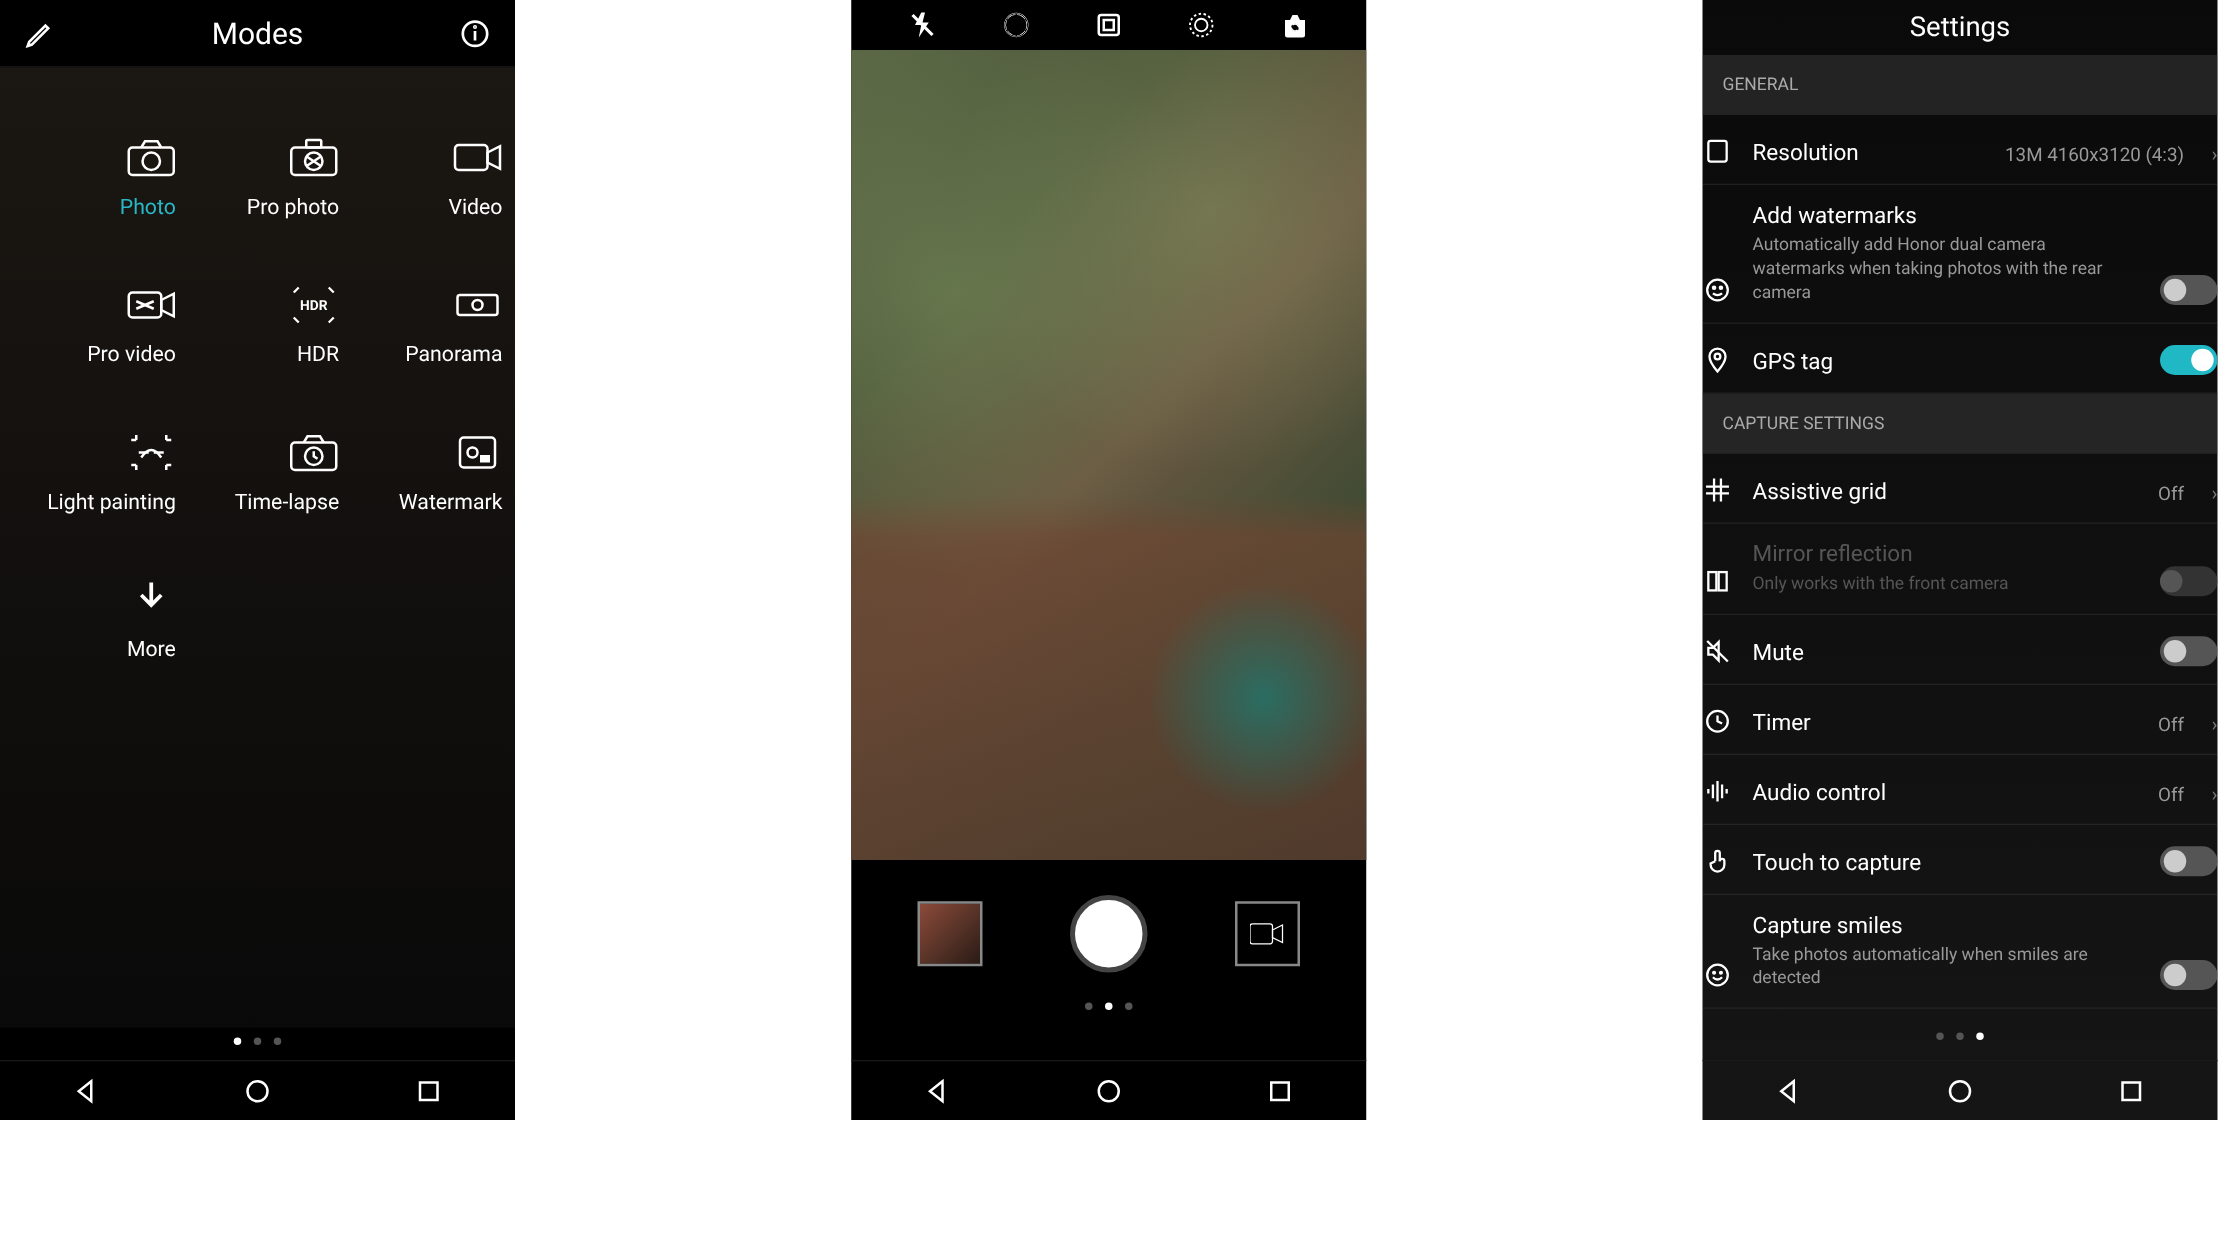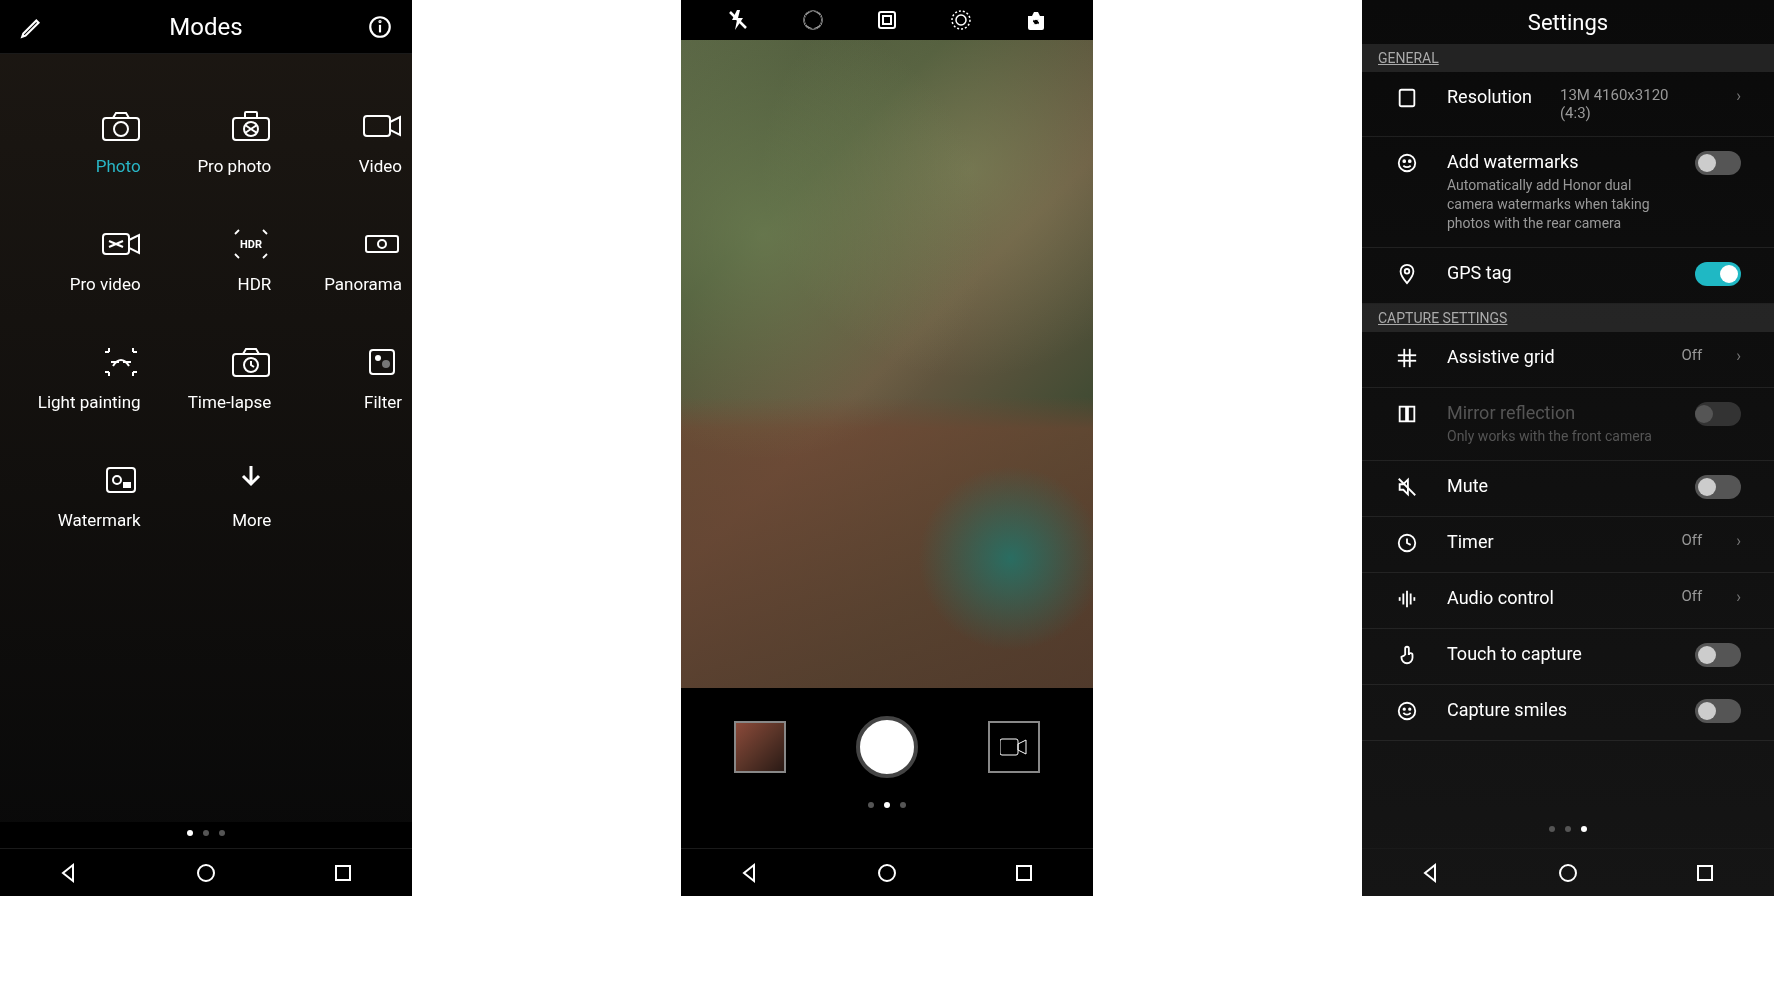--- a/index.html
+++ b/index.html
@@ -164,35 +164,34 @@
 }
 .header3 {
   height: 44px;
   display:flex;
   align-items:center;
   justify-content:center;
   font-size: 22px;
 }
 .section-header {
   background: rgba(60,60,60,0.5);
-  padding: 6px 16px;
+  padding: 16px 16px;
   font-size: 14px;
   color: #aaa;
-  text-decoration: underline;
 }
 .settings-list {
   flex:1;
   overflow:hidden;
 }
 .setting-row {
   display:flex;
-  align-items:flex-start;
-  padding: 14px 33px;
+  align-items:flex-end;
+  padding: 14px 0;
   border-bottom: 1px solid rgba(80,80,80,0.3);
-  gap: 28px;
+  gap: 16px;
   min-height: 56px;
 }
 .setting-row .row-icon {
   width: 24px; height: 24px;
   flex-shrink:0;
   display:flex; align-items:center; justify-content:center;
 }
 .setting-row .row-body {
   flex:1;
   display:flex;
@@ -327,30 +326,20 @@
             <circle cx="20" cy="19" r="7"></circle>
             <path d="M12 8 l3-5 h10 l3 5"></path>
             <path d="M20 15 v4 l3 2"></path>
           </svg>
         </div>
       <span class="label">Time-lapse</span>
     </div>
     <div class="mode-item">
       <div class="mode-icon">
           <svg width="40" height="32" viewBox="0 0 40 32" stroke-width="2">
-            <rect x="8" y="4" width="24" height="24" rx="3"></rect>
-            <circle cx="16" cy="12" r="3" fill="#fff" stroke="none"></circle>
-            <circle cx="24" cy="18" r="4" fill="#777" stroke="none"></circle>
-          </svg>
-        </div>
-      <span class="label">Filter</span>
-    </div>
-    <div class="mode-item">
-      <div class="mode-icon">
-          <svg width="40" height="32" viewBox="0 0 40 32" stroke-width="2">
             <rect x="6" y="4" width="28" height="24" rx="3"></rect>
             <circle cx="16" cy="16" r="4"></circle>
             <rect x="22" y="18" width="8" height="6" fill="#fff" stroke="none"></rect>
           </svg>
         </div>
       <span class="label">Watermark</span>
     </div>
     <div class="mode-item">
       <div class="mode-icon">
           <svg width="40" height="32" viewBox="0 0 40 32" stroke-width="2" fill="#fff">
@@ -595,20 +584,21 @@
       <div class="row-icon">
           <svg width="22" height="22" viewBox="0 0 24 24" stroke-width="2">
             <circle cx="12" cy="12" r="9"></circle>
             <circle cx="9" cy="10" r="0.8" fill="#fff"></circle>
             <circle cx="15" cy="10" r="0.8" fill="#fff"></circle>
             <path d="M8 14 q4 4 8 0"></path>
           </svg>
         </div>
       <div class="row-body">
         <div class="row-title">Capture smiles</div>
+        <div class="row-sub">Take photos automatically when smiles are detected</div>
       </div>
       <div class="toggle off"></div>
     </div>
   </div>
 
   <div class="dots" style="position:absolute; bottom:52px; left:50%; transform:translateX(-50%);">
     <div class="dot"></div>
     <div class="dot"></div>
     <div class="dot active"></div>
   </div>

